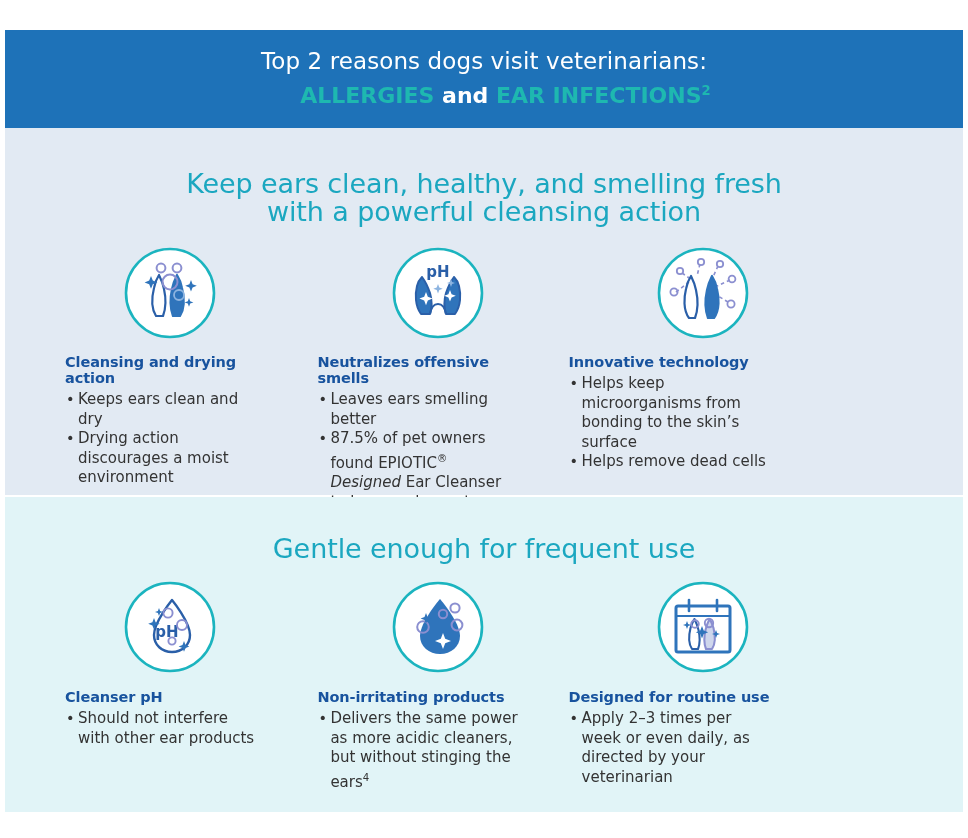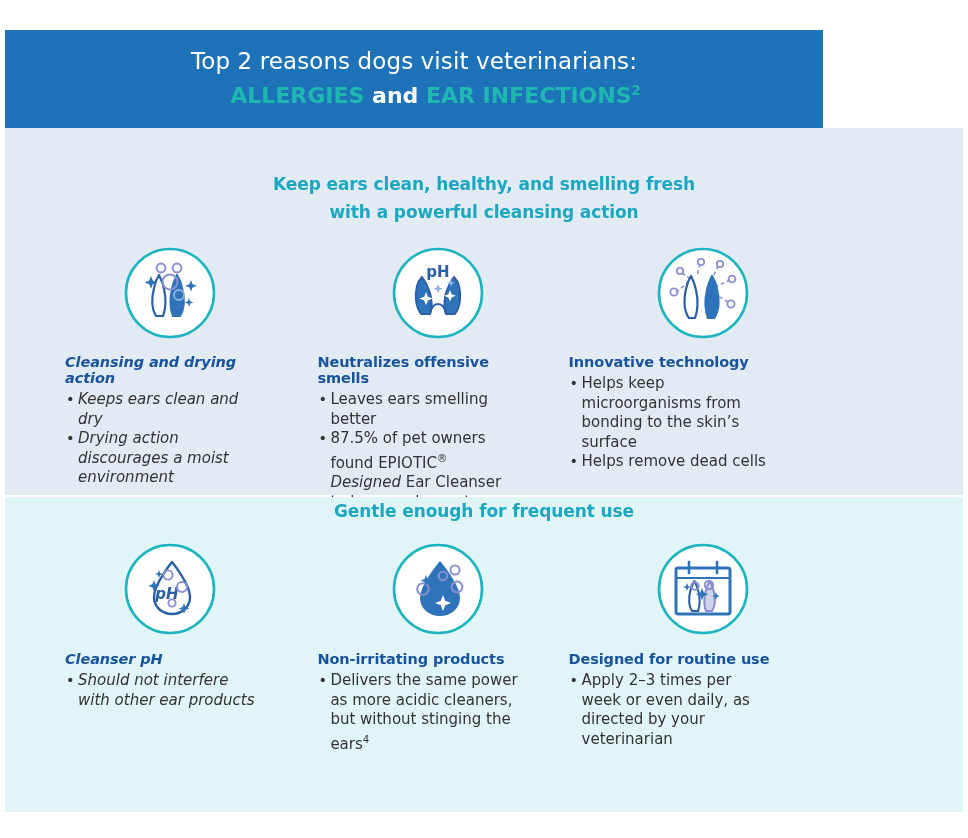--- a/index.html
+++ b/index.html
@@ -17,21 +17,21 @@
     width: 968px;
     height: 838px;
     background: #ffffff;
   }
 
   
   .header-banner {
     position: absolute;
     left: 5px;
     top: 30px;
-    width: 818px;
+    width: 958px;
     height: 98px;
     background: #1e72b8;
     display: flex;
     flex-direction: column;
     align-items: center;
     justify-content: center;
   }
   .header-line1 {
     color: #ffffff;
     font-size: 23px;
@@ -65,37 +65,37 @@
     left: 5px;
     top: 497px;
     width: 958px;
     height: 315px;
     background: #e1f4f7;
   }
 
   .section-heading {
     text-align: center;
     color: #1ba7c0;
-    font-weight: bold;
-    font-size: 17px;
+    font-weight: normal;
+    font-size: 27px;
     line-height: 28px;
     letter-spacing: -0.1px;
   }
   .sec1-heading { padding-top: 42px; }
-  .sec2-heading { }
+  .sec2-heading { padding-top: 38px; }
 
   
   .cols {
     display: flex;
     width: 767px;
   }
   .col {
     position: relative;
   }
-  .col-1 { width: 320px; padding-left: 60px; font-style: italic; }
+  .col-1 { width: 320px; padding-left: 60px; }
   .col-2 { width: 320px; padding-left: 55px; }
   .col-3 { width: 318px; padding-left: 50px; }
 
   .icon-wrap {
     display: flex;
     justify-content: center;
     width: 210px;
   }
   .col-2 .icon-wrap { width: 215px; }
   .col-3 .icon-wrap { width: 215px; }

